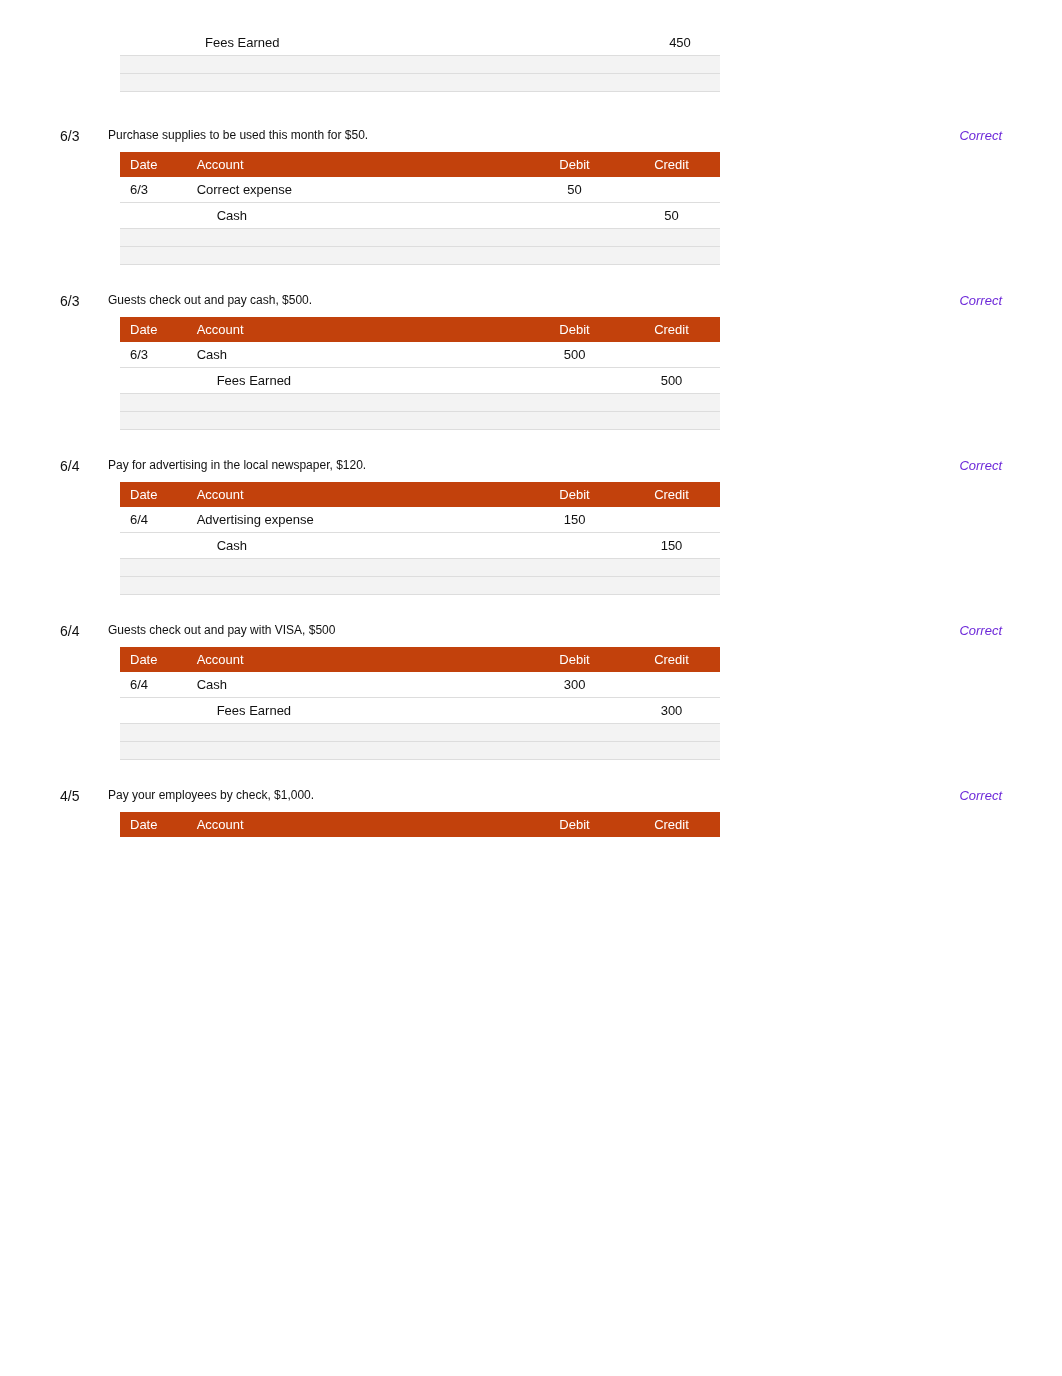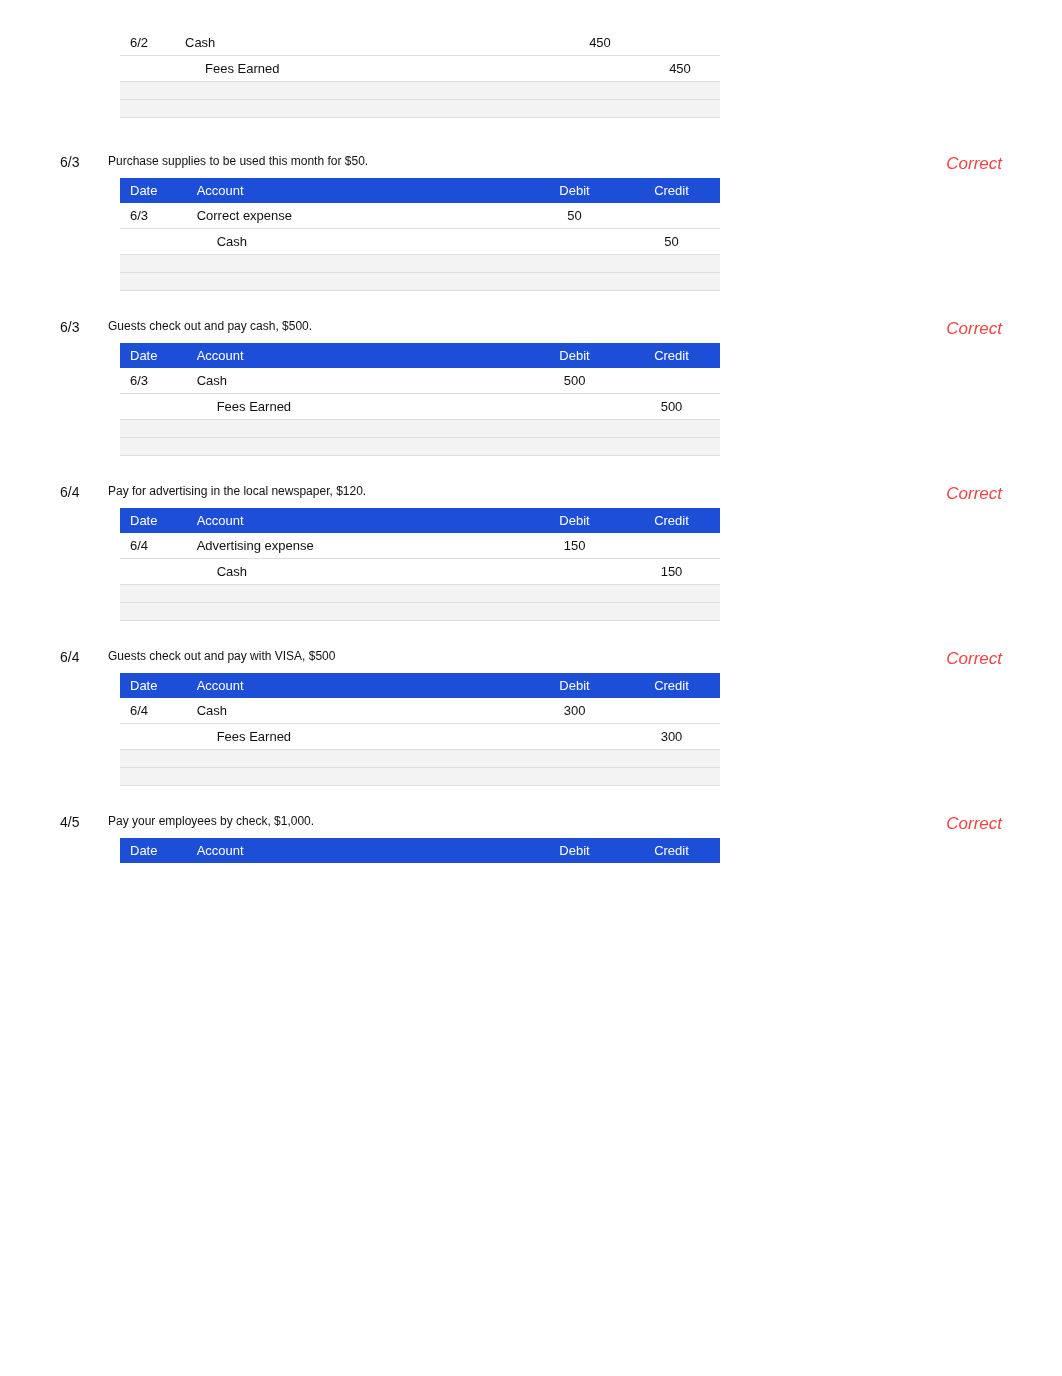--- a/index.html
+++ b/index.html
@@ -32,35 +32,35 @@
     }
 
     .entry-description {
       font-size: 12px;
     }
 
     .correct-badge {
       position: absolute;
       right: 0;
       top: 0;
-      font-size: 17px;
+      font-size: 13px;
       font-style: italic;
-      color: #ef4444;
+      color: #6d28d9;
       font-weight: normal;
     }
 
     .journal-table {
       width: 600px;
       margin-left: 60px;
       border-collapse: collapse;
       margin-top: 8px;
     }
 
     .journal-table thead tr {
-      background: #1d4ed8;
+      background: #c2410c;
       color: #fff;
     }
 
     .journal-table thead th {
       padding: 5px 10px;
       font-weight: normal;
       font-size: 13px;
       text-align: left;
     }
 
@@ -143,26 +143,20 @@
       margin-bottom: 36px;
     }
   </style>
 </head>
 <body>
 
 <div class="top-section">
   <table class="top-entry">
     <tbody>
       <tr>
-        <td class="col-date">6/2</td>
-        <td>Cash</td>
-        <td class="col-debit">450</td>
-        <td class="col-credit"></td>
-      </tr>
-      <tr>
         <td class="col-date"></td>
         <td style="padding-left:30px;">Fees Earned</td>
         <td class="col-debit"></td>
         <td class="col-credit">450</td>
       </tr>
       <tr class="empty-row">
         <td></td>
           <td></td>
           <td></td>
           <td></td>

